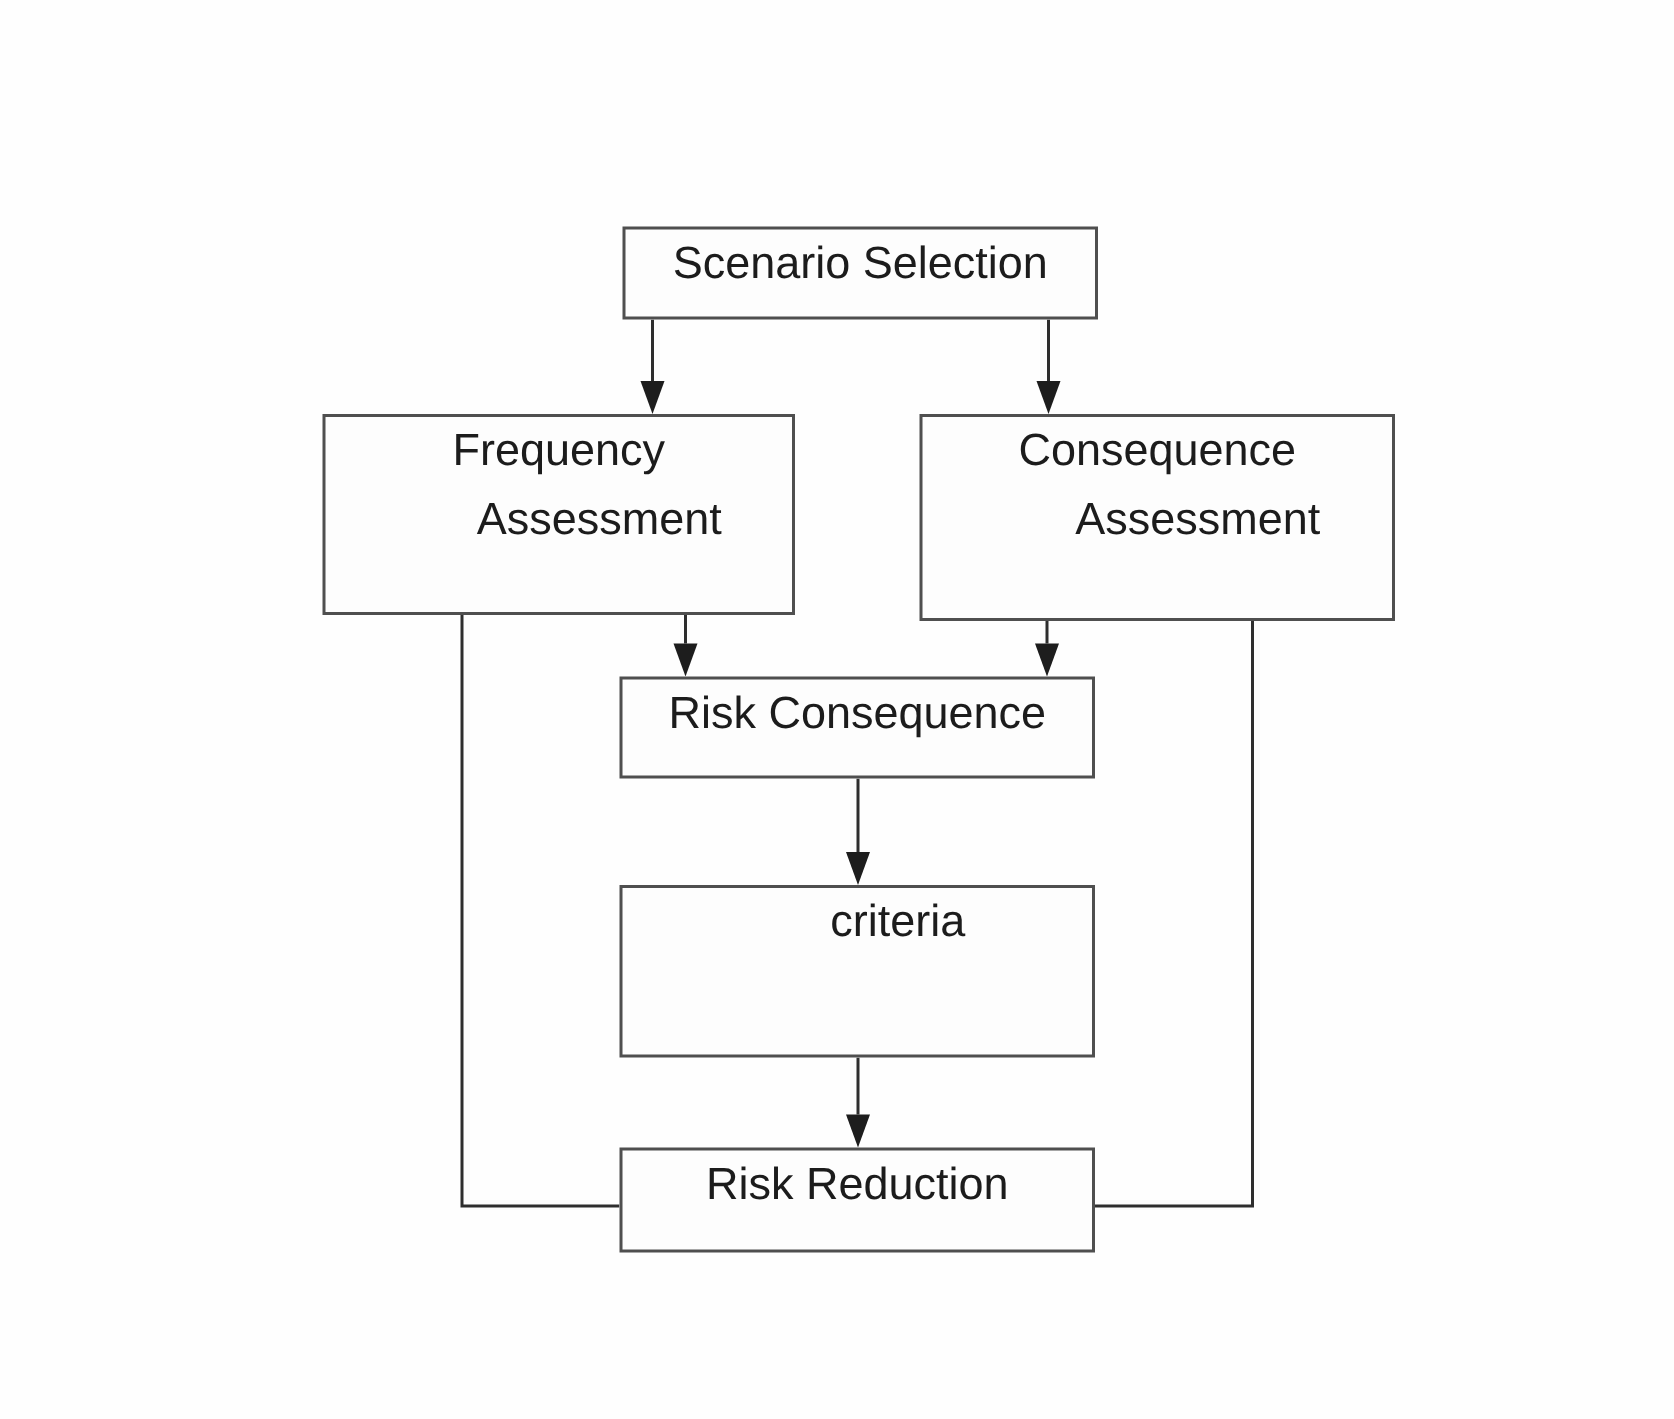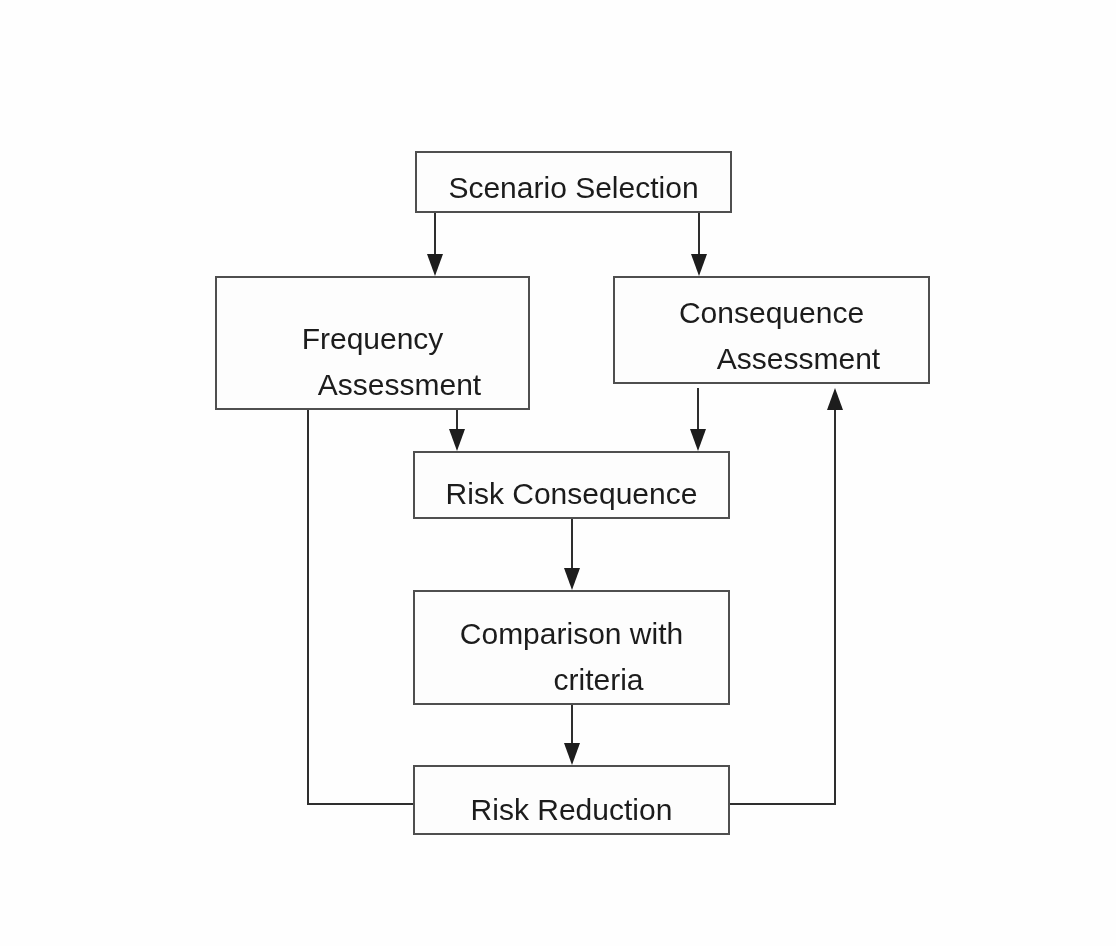--- a/index.html
+++ b/index.html
@@ -31,33 +31,33 @@
     fill: #1d1d1d;
     stroke: none;
   }
   .node {
     position: absolute;
     box-sizing: border-box;
     background: #fdfdfd;
     border: 2px solid #4f4f4f;
     display: flex;
     flex-direction: column;
-    justify-content: flex-end;
+    justify-content: flex-start;
     color: #1c1c1c;
     font-size: 30px;
     line-height: 46px;
     text-align: center;
   }
   .node .nline { display: block; }
   .node .nline.shift { transform: translateX(27px); }
 
   
   .n-scenario    { left: 415px; top: 151px; width: 317px; height: 62px;  }
   .n-frequency   { left: 215px; top: 276px; width: 315px; height: 134px; }
-  .n-consequence { left: 613px; top: 276px; width: 317px; height: 108px; }
+  .n-consequence { left: 613px; top: 276px; width: 317px; height: 138px; }
   .n-risk        { left: 413px; top: 451px; width: 317px; height: 68px;  }
   .n-comparison  { left: 413px; top: 590px; width: 317px; height: 115px; }
   .n-reduction   { left: 413px; top: 765px; width: 317px; height: 70px;  }
 </style>
 </head>
 <body>
 
 <div class="canvas">
 
   <svg class="edges" viewBox="0 0 1116 946" xmlns="http://www.w3.org/2000/svg">
@@ -99,21 +99,20 @@
   <div class="node n-consequence">
     <div class="nline">Consequence</div>
     <div class="nline shift">Assessment</div>
   </div>
 
   <div class="node n-risk">
     <div class="nline">Risk Consequence</div>
   </div>
 
   <div class="node n-comparison">
-    <div class="nline">Comparison with</div>
     <div class="nline shift">criteria</div>
   </div>
 
   <div class="node n-reduction">
     <div class="nline">Risk Reduction</div>
   </div>
 
 </div>
 
 </body></html>

